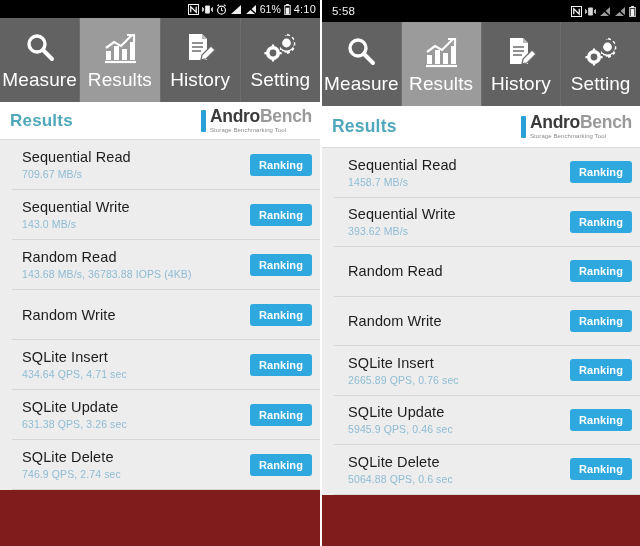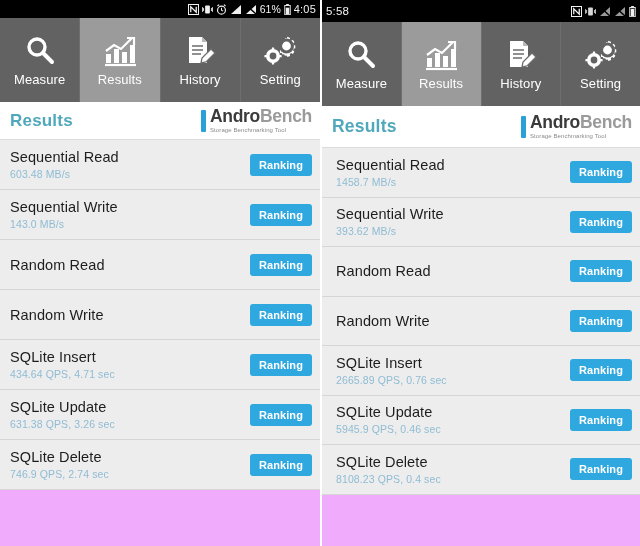--- a/index.html
+++ b/index.html
@@ -3,51 +3,51 @@
 <meta charset="utf-8">
 <style>
   * { box-sizing: border-box; margin: 0; padding: 0; }
   html, body {
     width: 640px; height: 546px;
     background: #e6e6e6;
     font-family: "Liberation Sans", sans-serif;
     overflow: hidden;
   }
   .screens { display: flex; width: 640px; height: 546px; }
-  .phone { width: 320px; height: 546px; position: relative; background: #f0abfc; overflow: hidden; }
+  .phone { width: 320px; height: 546px; position: relative; background: #7f1d1d; overflow: hidden; }
   .phone.right { border-left: 2px solid #ffffff; }
 
   
   .statusbar {
     height: 18px; background: #000; color: #e8e8e8;
     display: flex; align-items: center;
     font-size: 11px; padding: 0 4px;
   }
-  .phone.right .statusbar { height: 22px; font-size: 11.5px; padding-left: 4px; }
+  .phone.right .statusbar { height: 22px; font-size: 11.5px; padding-left: 10px; }
   .sb-spacer { flex: 1 1 auto; }
   .sb-right { display: flex; align-items: center; gap: 3px; }
   .sb-clock { letter-spacing: 0.2px; color: #f2f2f2; }
   .sb-pct { font-size: 10.5px; color: #f2f2f2; }
   .sb-ico { display: inline-block; line-height: 0; }
   .sb-ico svg { display: block; }
 
   
   .tabbar { display: flex; height: 84px; background: #626262; }
   .phone.right .tabbar { height: 84px; }
   .tab {
     flex: 1 1 0; display: flex; flex-direction: column;
     align-items: center; justify-content: center;
     gap: 5px; color: #fff; position: relative;
     border-right: 1px solid #6e6e6e;
   }
   .tab:last-child { border-right: none; }
   .tab.active { background: #9b9b9b; }
   .tab-icon { height: 34px; display: flex; align-items: flex-end; }
   .tab-icon svg { display: block; }
-  .tab-label { font-size: 13px; color: #ffffff; letter-spacing: 0.1px; }
+  .tab-label { font-size: 19px; color: #ffffff; letter-spacing: 0.1px; }
 
   
   .res-header {
     background: #ffffff; height: 38px;
     display: flex; align-items: center; justify-content: space-between;
     padding: 0 8px 0 10px;
     border-bottom: 1px solid #dcdcdc;
   }
   .phone.right .res-header { height: 42px; }
   .res-title { color: #4fa8bb; font-size: 17px; font-weight: bold; letter-spacing: 0.2px; }
@@ -55,21 +55,21 @@
 
   .logo { display: flex; align-items: center; gap: 4px; }
   .logo-bar { width: 5px; height: 22px; background: #2a9fd8; border-radius: 1px; }
   .logo-text { display: flex; flex-direction: column; align-items: flex-start; line-height: 1; }
   .logo-main { font-size: 17.5px; font-weight: bold; letter-spacing: -0.3px; }
   .logo-andro { color: #3b3b3b; }
   .logo-bench { color: #9a9a9a; }
   .logo-sub { font-size: 6px; color: #8a8a8a; letter-spacing: 0.1px; margin-top: 2px; }
 
   
-  .rows { background: #ededed; }
+  .rows { background: #ededed; padding-left: 12px; }
   .row {
     height: 50px; display: flex; align-items: center;
     justify-content: space-between;
     padding: 0 8px 0 10px;
     border-bottom: 1px solid #d6d6d6;
     background: #ededed;
   }
   .phone.right .row { height: 49.5px; padding-left: 14px; }
   .row-texts { display: flex; flex-direction: column; justify-content: center; gap: 3px; }
   .row-name { font-size: 14.5px; color: #1d1d1d; letter-spacing: 0.1px; }
@@ -125,21 +125,21 @@
             </svg>
           </span>
         <span class="sb-pct">61%</span>
         <span class="sb-ico">
             <svg width="7" height="11" viewBox="0 0 7 12">
               <rect x="2" y="0" width="3" height="1.4" fill="#f0f0f0"></rect>
               <rect x="0.5" y="1.6" width="6" height="10" fill="none" stroke="#f0f0f0" stroke-width="1"></rect>
               <rect x="1.6" y="4" width="3.8" height="7" fill="#f0f0f0"></rect>
             </svg>
           </span>
-        <span class="sb-clock">4:05</span>
+        <span class="sb-clock">4:10</span>
       </div>
     </div>
 
     <div class="tabbar">
       <div class="tab">
         <span class="tab-icon">
             <svg width="32" height="32" viewBox="0 0 32 32">
               <circle cx="13" cy="12" r="8" fill="none" stroke="#fff" stroke-width="3.4"></circle>
               <path d="M19 18l9 9" stroke="#fff" stroke-width="4" stroke-linecap="round"></path>
             </svg>
@@ -198,34 +198,35 @@
           <span class="logo-main"><span class="logo-andro">Andro</span><span class="logo-bench">Bench</span></span>
           <span class="logo-sub">Storage Benchmarking Tool</span>
         </span>
       </span>
     </div>
 
     <div class="rows">
       <div class="row">
         <span class="row-texts">
           <span class="row-name">Sequential Read</span>
-          <span class="row-value">603.48 MB/s</span>
+          <span class="row-value">709.67 MB/s</span>
         </span>
         <button class="btn-ranking">Ranking</button>
       </div>
       <div class="row">
         <span class="row-texts">
           <span class="row-name">Sequential Write</span>
           <span class="row-value">143.0 MB/s</span>
         </span>
         <button class="btn-ranking">Ranking</button>
       </div>
       <div class="row">
         <span class="row-texts">
           <span class="row-name">Random Read</span>
+          <span class="row-value">143.68 MB/s, 36783.88 IOPS (4KB)</span>
         </span>
         <button class="btn-ranking">Ranking</button>
       </div>
       <div class="row">
         <span class="row-texts">
           <span class="row-name">Random Write</span>
         </span>
         <button class="btn-ranking">Ranking</button>
       </div>
       <div class="row">
@@ -395,21 +396,21 @@
       <div class="row">
         <span class="row-texts">
           <span class="row-name">SQLite Update</span>
           <span class="row-value">5945.9 QPS, 0.46 sec</span>
         </span>
         <button class="btn-ranking">Ranking</button>
       </div>
       <div class="row">
         <span class="row-texts">
           <span class="row-name">SQLite Delete</span>
-          <span class="row-value">8108.23 QPS, 0.4 sec</span>
+          <span class="row-value">5064.88 QPS, 0.6 sec</span>
         </span>
         <button class="btn-ranking">Ranking</button>
       </div>
     </div>
     <div class="filler"></div>
   </div>
 
 </div>
 
 </body></html>

